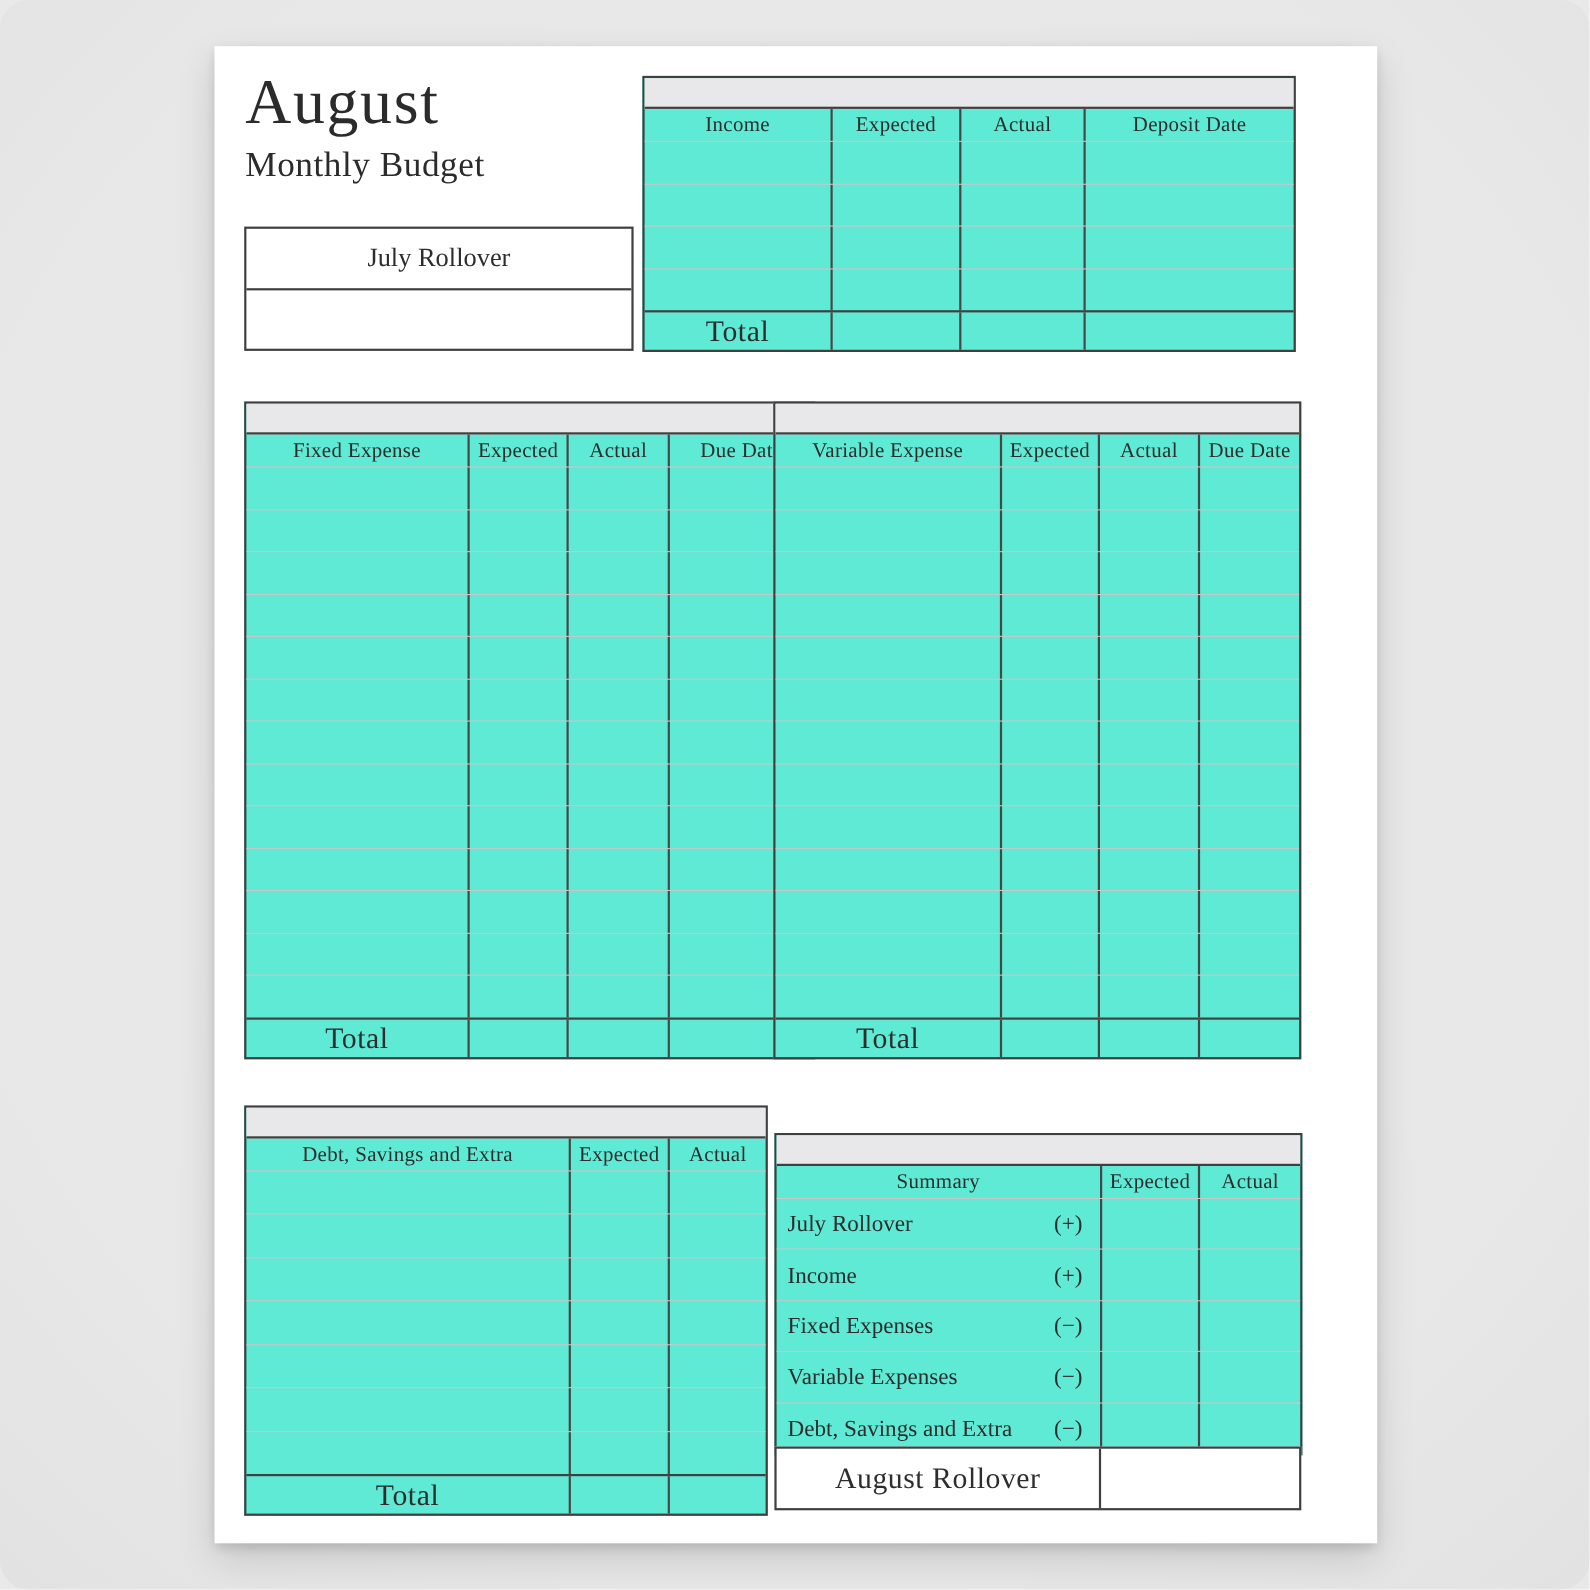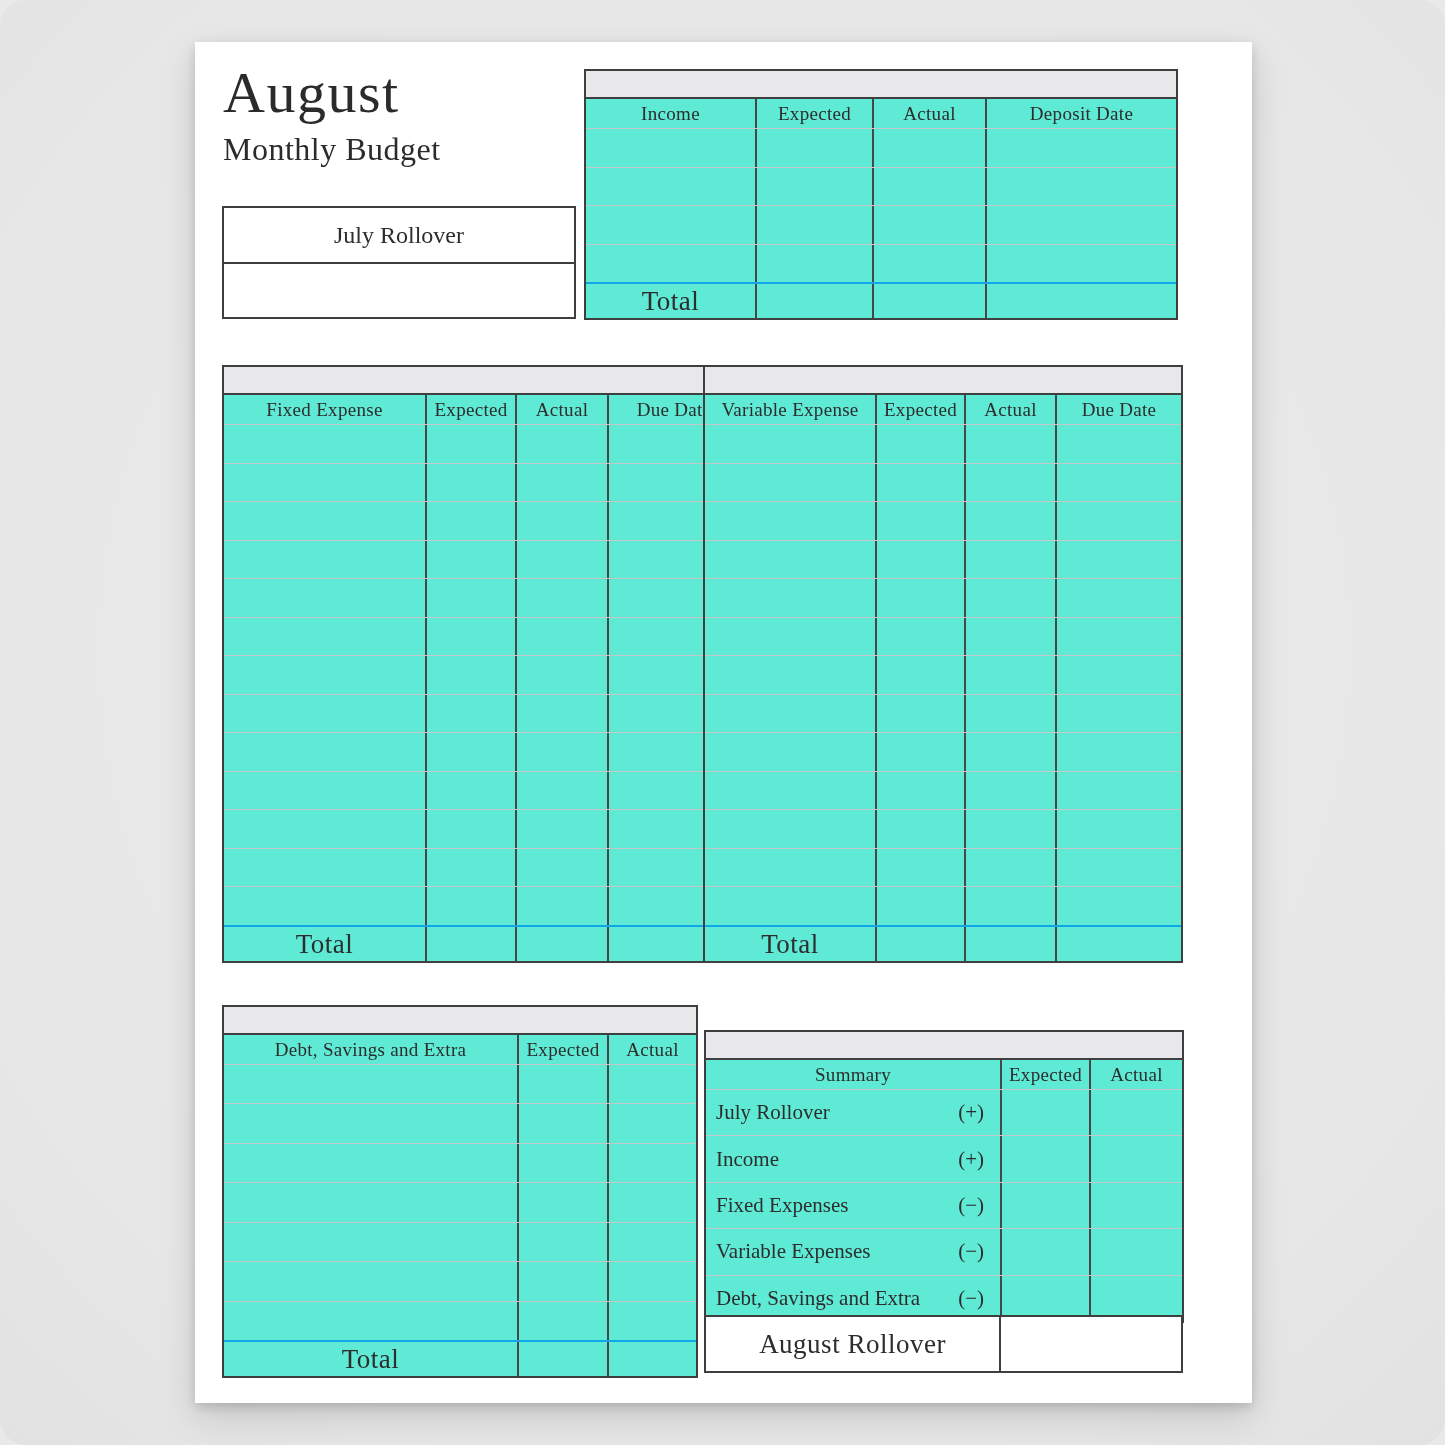--- a/index.html
+++ b/index.html
@@ -28,35 +28,35 @@
     position:absolute; background:#5eead4;
     border:2px solid #3f3f3f;
     display:flex; flex-direction:column;
   }
   .band { height:28px; flex:none; background:#e8e8ea; border-bottom:2px solid #3f3f3f; }
   .thead { height:30px; flex:none; display:flex; border-bottom:1px solid #c7c7c7; }
   .thead .c { display:flex; align-items:center; justify-content:center; font-size:19px; letter-spacing:0.3px; }
   .rows { flex:1; display:flex; flex-direction:column; }
   .row { flex:1; display:flex; border-bottom:1px solid #c7c7c7; }
   .row:last-child { border-bottom:none; }
-  .trow { height:36px; flex:none; display:flex; border-top:2px solid #0ea5e9;justify-content:flex-end; }
+  .trow { height:36px; flex:none; display:flex; border-top:2px solid #404040;justify-content:flex-end; }
   .trow .total-cell { display:flex; align-items:center; justify-content:center; font-size:27px; letter-spacing:0.5px; }
   .c { height:100%; border-right:2px solid #474747; }
   .c:last-child { border-right:none; }
 
   
   #t-income   { left:389px; top:27px;  width:594px; height:251px; }
   #t-fixed    { left:27px;  top:323px; width:519px; height:598px; }
   #t-variable { left:508px; top:323px; width:480px; height:598px; }
   #t-debt     { left:27px;  top:963px; width:476px; height:373px; }
   #t-summary  { left:509px; top:988px; width:480px; height:293px; }
 
   #t-income .c1{width:171px;flex:none} #t-income .c2{width:117px;flex:none} #t-income .c3{width:113px;flex:none} #t-income .c4{flex:1}
   #t-fixed .c1{width:203px;flex:none} #t-fixed .c2{width:90px;flex:none} #t-fixed .c3{width:92px;flex:none} #t-fixed .c4{flex:1}
-  #t-variable .c1{width:172px;flex:none} #t-variable .c2{width:89px;flex:none} #t-variable .c3{width:91px;flex:none} #t-variable .c4{flex:1}
+  #t-variable .c1{width:206px;flex:none} #t-variable .c2{width:89px;flex:none} #t-variable .c3{width:91px;flex:none} #t-variable .c4{flex:1}
   #t-debt .c1{width:295px;flex:none} #t-debt .c2{width:90px;flex:none} #t-debt .c3{flex:1}
   #t-summary .c1{width:296px;flex:none} #t-summary .c2{width:89px;flex:none} #t-summary .c3{flex:1}
 
   
   #t-summary .srow { flex:1; display:flex; border-bottom:1px solid #c7c7c7; }
   #t-summary .srow:last-child { border-bottom:none; }
   #t-summary .label-cell { display:flex; align-items:center; justify-content:space-between; padding:0 16px 0 10px; font-size:21px; }
   #t-summary .sfoot { height:40px; flex:none; display:flex; border-top:2px solid #3f3f3f; }
   #t-summary .sfoot .label-cell { justify-content:flex-start; }
 

